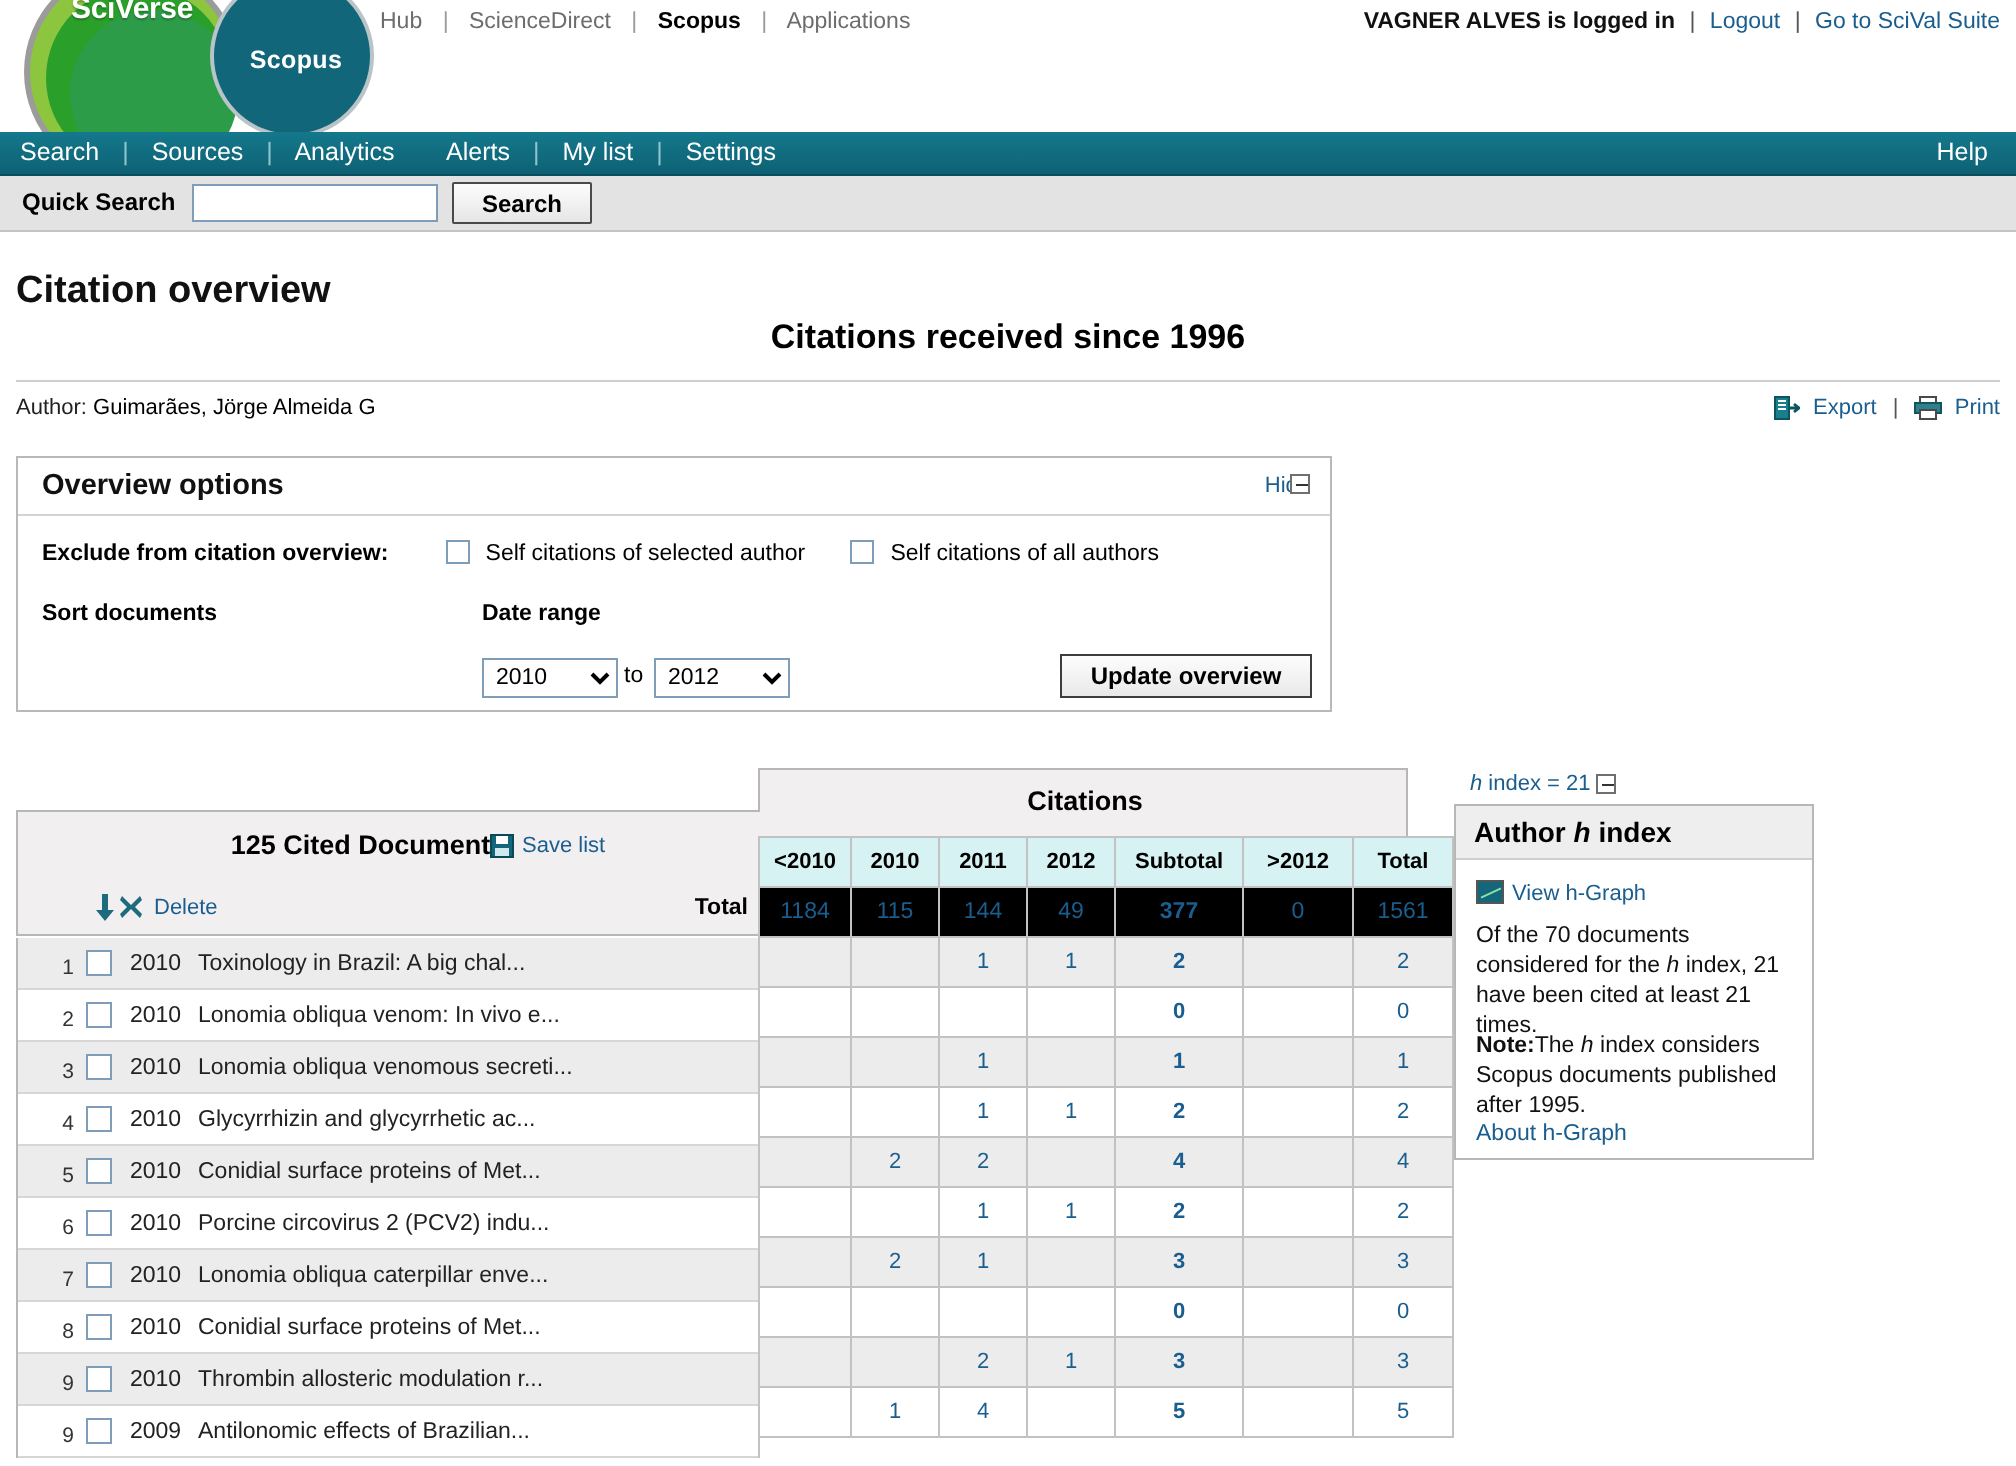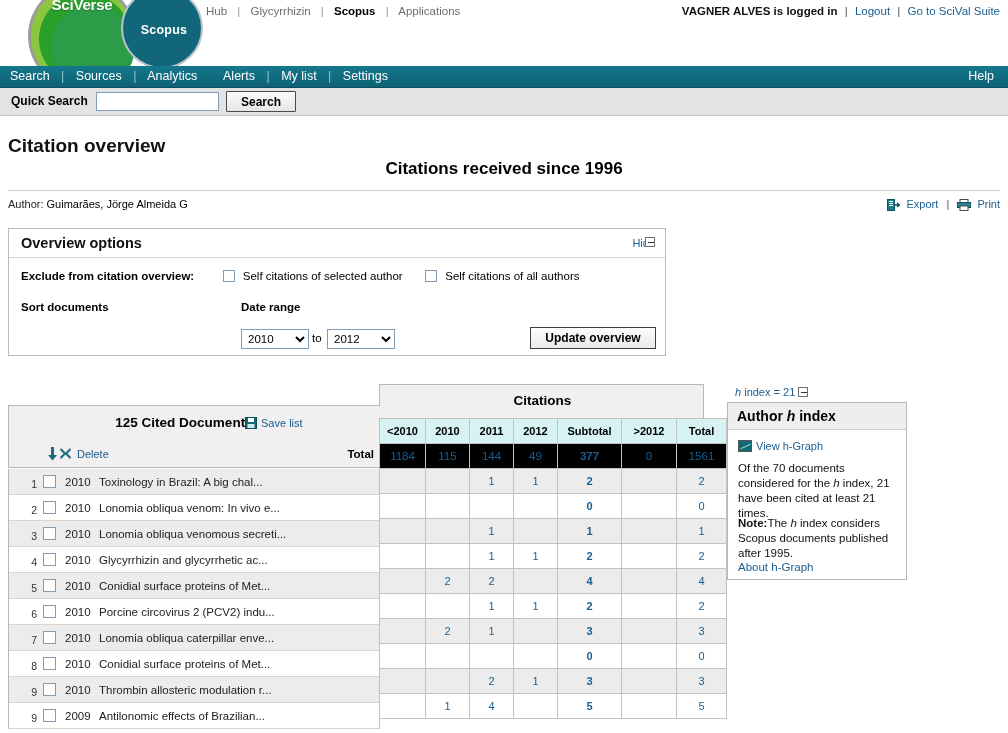--- a/index.html
+++ b/index.html
@@ -8,21 +8,21 @@
     width: 1008px; height: 733px;
     background: #ffffff;
     font-family: "Liberation Sans", sans-serif;
     font-size: 11px;
     color: #000;
     overflow: hidden;
   }
   #page { position: relative; width: 1008px; height: 733px; overflow: hidden; }
 
   
-  .topbar { position: relative; height: 66px; background: #fff; margin-left: 16px; }
+  .topbar { position: relative; height: 66px; background: #fff; }
   .logo-wrap { position: absolute; left: 6px; top: -8px; width: 180px; height: 74px; }
   .sciverse-outer {
     position: absolute; left: 6px; top: -10px;
     width: 108px; height: 108px; border-radius: 50%;
     background: #9b9b9b;
   }
   .sciverse-ring {
     position: absolute; left: 3px; top: 3px;
     width: 102px; height: 102px; border-radius: 50%;
     background: #8cc63e;
@@ -375,21 +375,21 @@
         </div>
       </div>
       <div class="scopus-circle"></div>
       <div class="sciverse-text">SciVerse</div>
       <div class="scopus-text">Scopus</div>
     </div>
 
     <div class="top-links">
       <a href="#">Hub</a>
       <span class="sep">|</span>
-      <a href="#">Glycyrrhizin</a>
+      <a href="#">ScienceDirect</a>
       <span class="sep">|</span>
       <a href="#" class="active">Scopus</a>
       <span class="sep">|</span>
       <a href="#">Applications</a>
     </div>
 
     <div class="login-area">
       <span class="user">VAGNER ALVES is logged in</span>
       <span class="sep">|</span>
       <a href="#">Logout</a>

